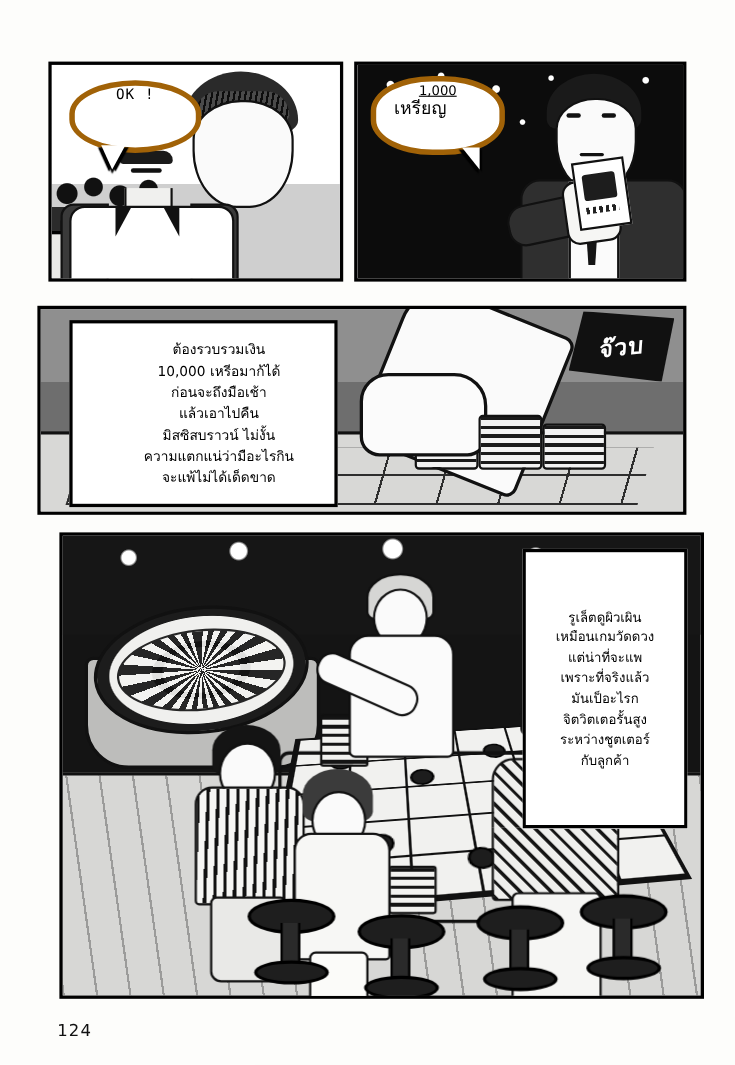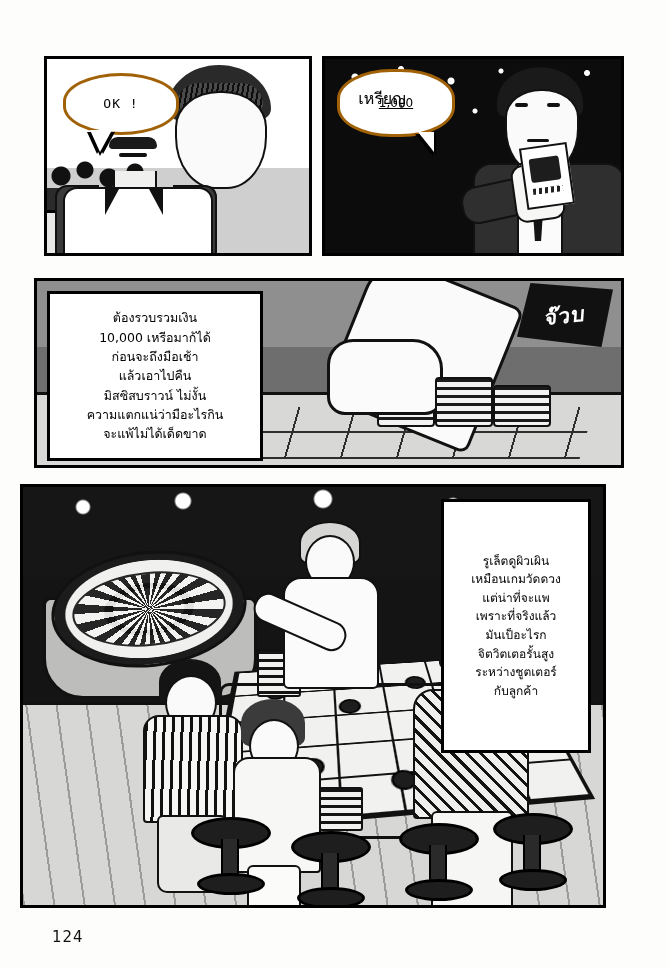--- a/index.html
+++ b/index.html
@@ -109,23 +109,23 @@
   .p1-jacket-l, .p1-jacket-r {
     position: absolute; top: 126px; width: 40px; height: 70px; background: #3a3a3a;
     border: 2px solid #111;
   }
   .p1-jacket-l { left: 8px; border-radius: 12px 0 0 0; }
   .p1-jacket-r { left: 126px; border-radius: 0 12px 0 0; }
 
   .bubble {
     position: absolute;
     background: #fff;
-    border: 3px solid #a16207;
+    border: 5px solid #a16207;
     border-radius: 50% / 46%;
-    display: flex; align-items: center; justify-content: center;
+    display: flex; justify-content: center;
     text-align: center;
     z-index: 5;
   }
   .bubble .txt {
     font-family: "DejaVu Sans Mono", monospace;
     font-size: 13px;
     letter-spacing: 1px;
     color: #000;
     line-height: 1.35;
     padding: 0 6px;
@@ -279,24 +279,24 @@
     text-align: center;
     z-index: 6;
   }
   .caption .line {
     font-family: "DejaVu Sans", sans-serif;
     font-size: 12.5px;
     color: #000;
     line-height: 1.55;
     white-space: nowrap;
   }
-  #caption3 { left: 10px; top: 10px; width: 210px; height: 164px; }
-
-  
-  #panel4 { left: 20px; top: 484px; width: 586px; height: 424px; }
+  #caption3 { left: 26px; top: 10px; width: 210px; height: 164px; padding-left: 28px; }
+
+  
+  #panel4 { left: 54px; top: 484px; width: 586px; height: 424px; }
   .p4-bg { position: absolute; inset: 0; background: #141414; }
   .p4-ceil {
     position: absolute; left: 0; top: 0; width: 100%; height: 90px;
     background:
       radial-gradient(circle at 60px 20px, #fff 0 6px, transparent 8px),
       radial-gradient(circle at 160px 14px, #fff 0 7px, transparent 9px),
       radial-gradient(circle at 300px 12px, #fff 0 8px, transparent 10px),
       radial-gradient(circle at 430px 18px, #fff 0 6px, transparent 8px),
       radial-gradient(circle at 530px 26px, #fff 0 6px, transparent 8px),
       #161616;

